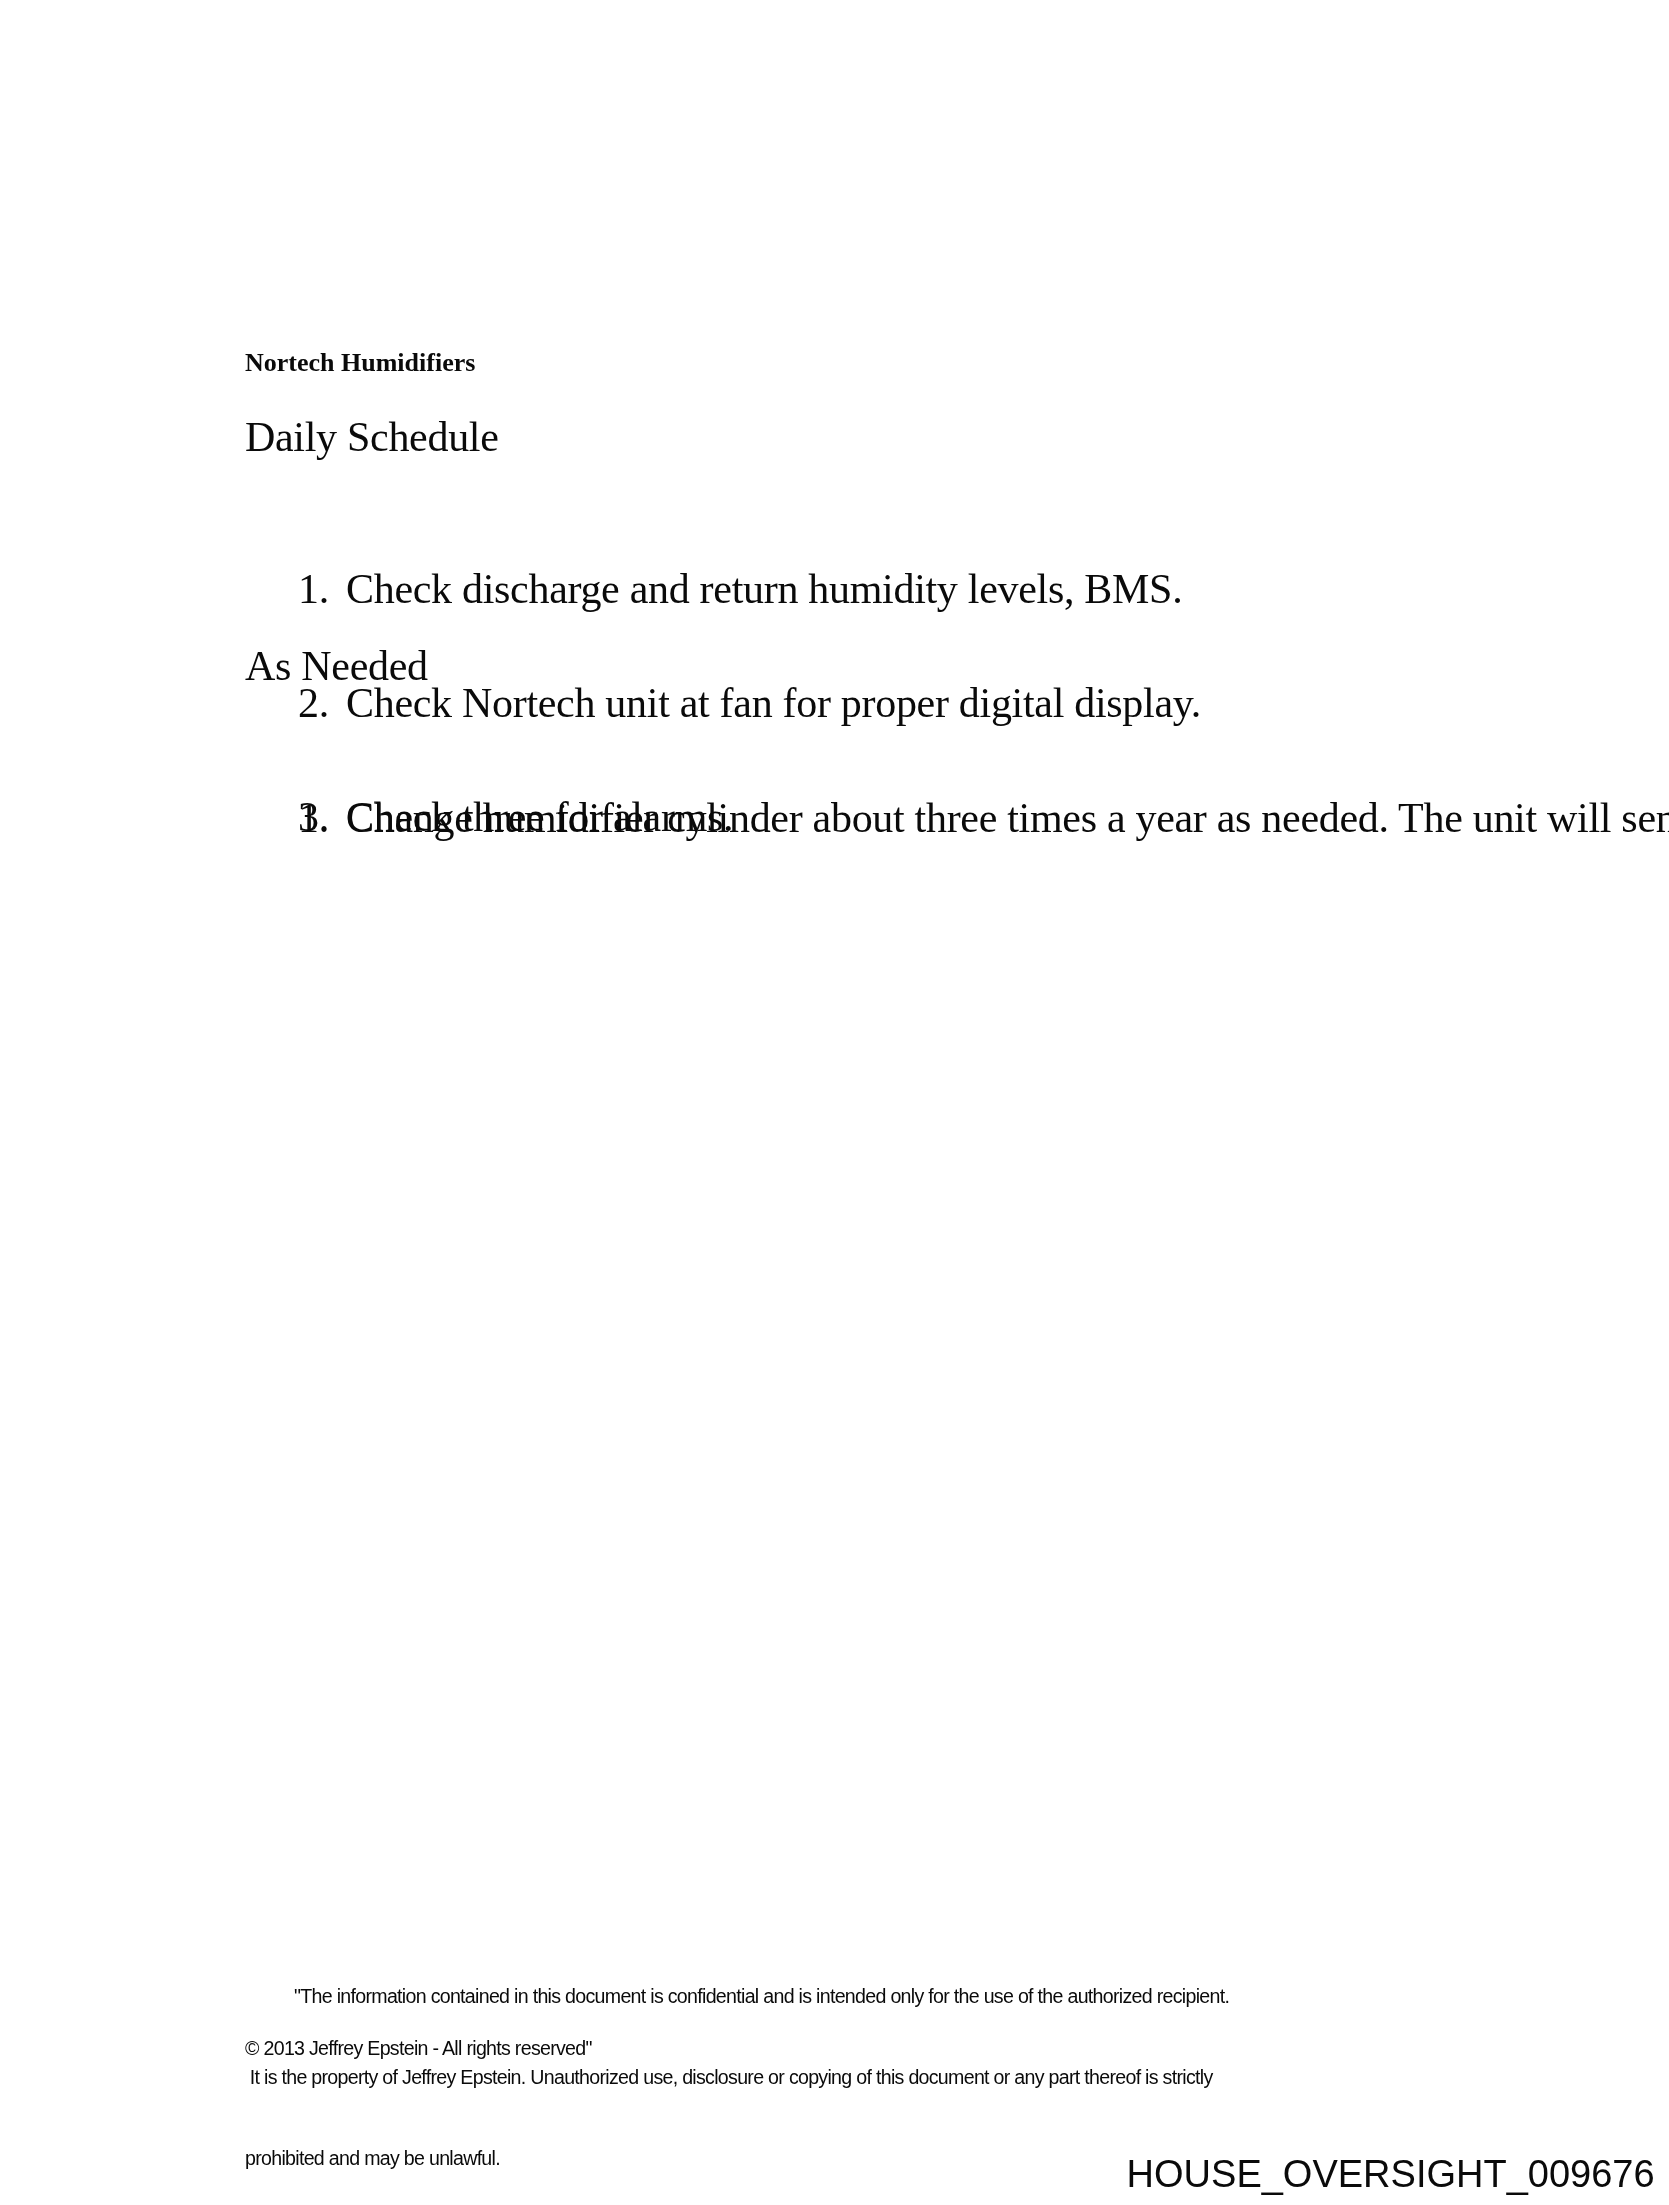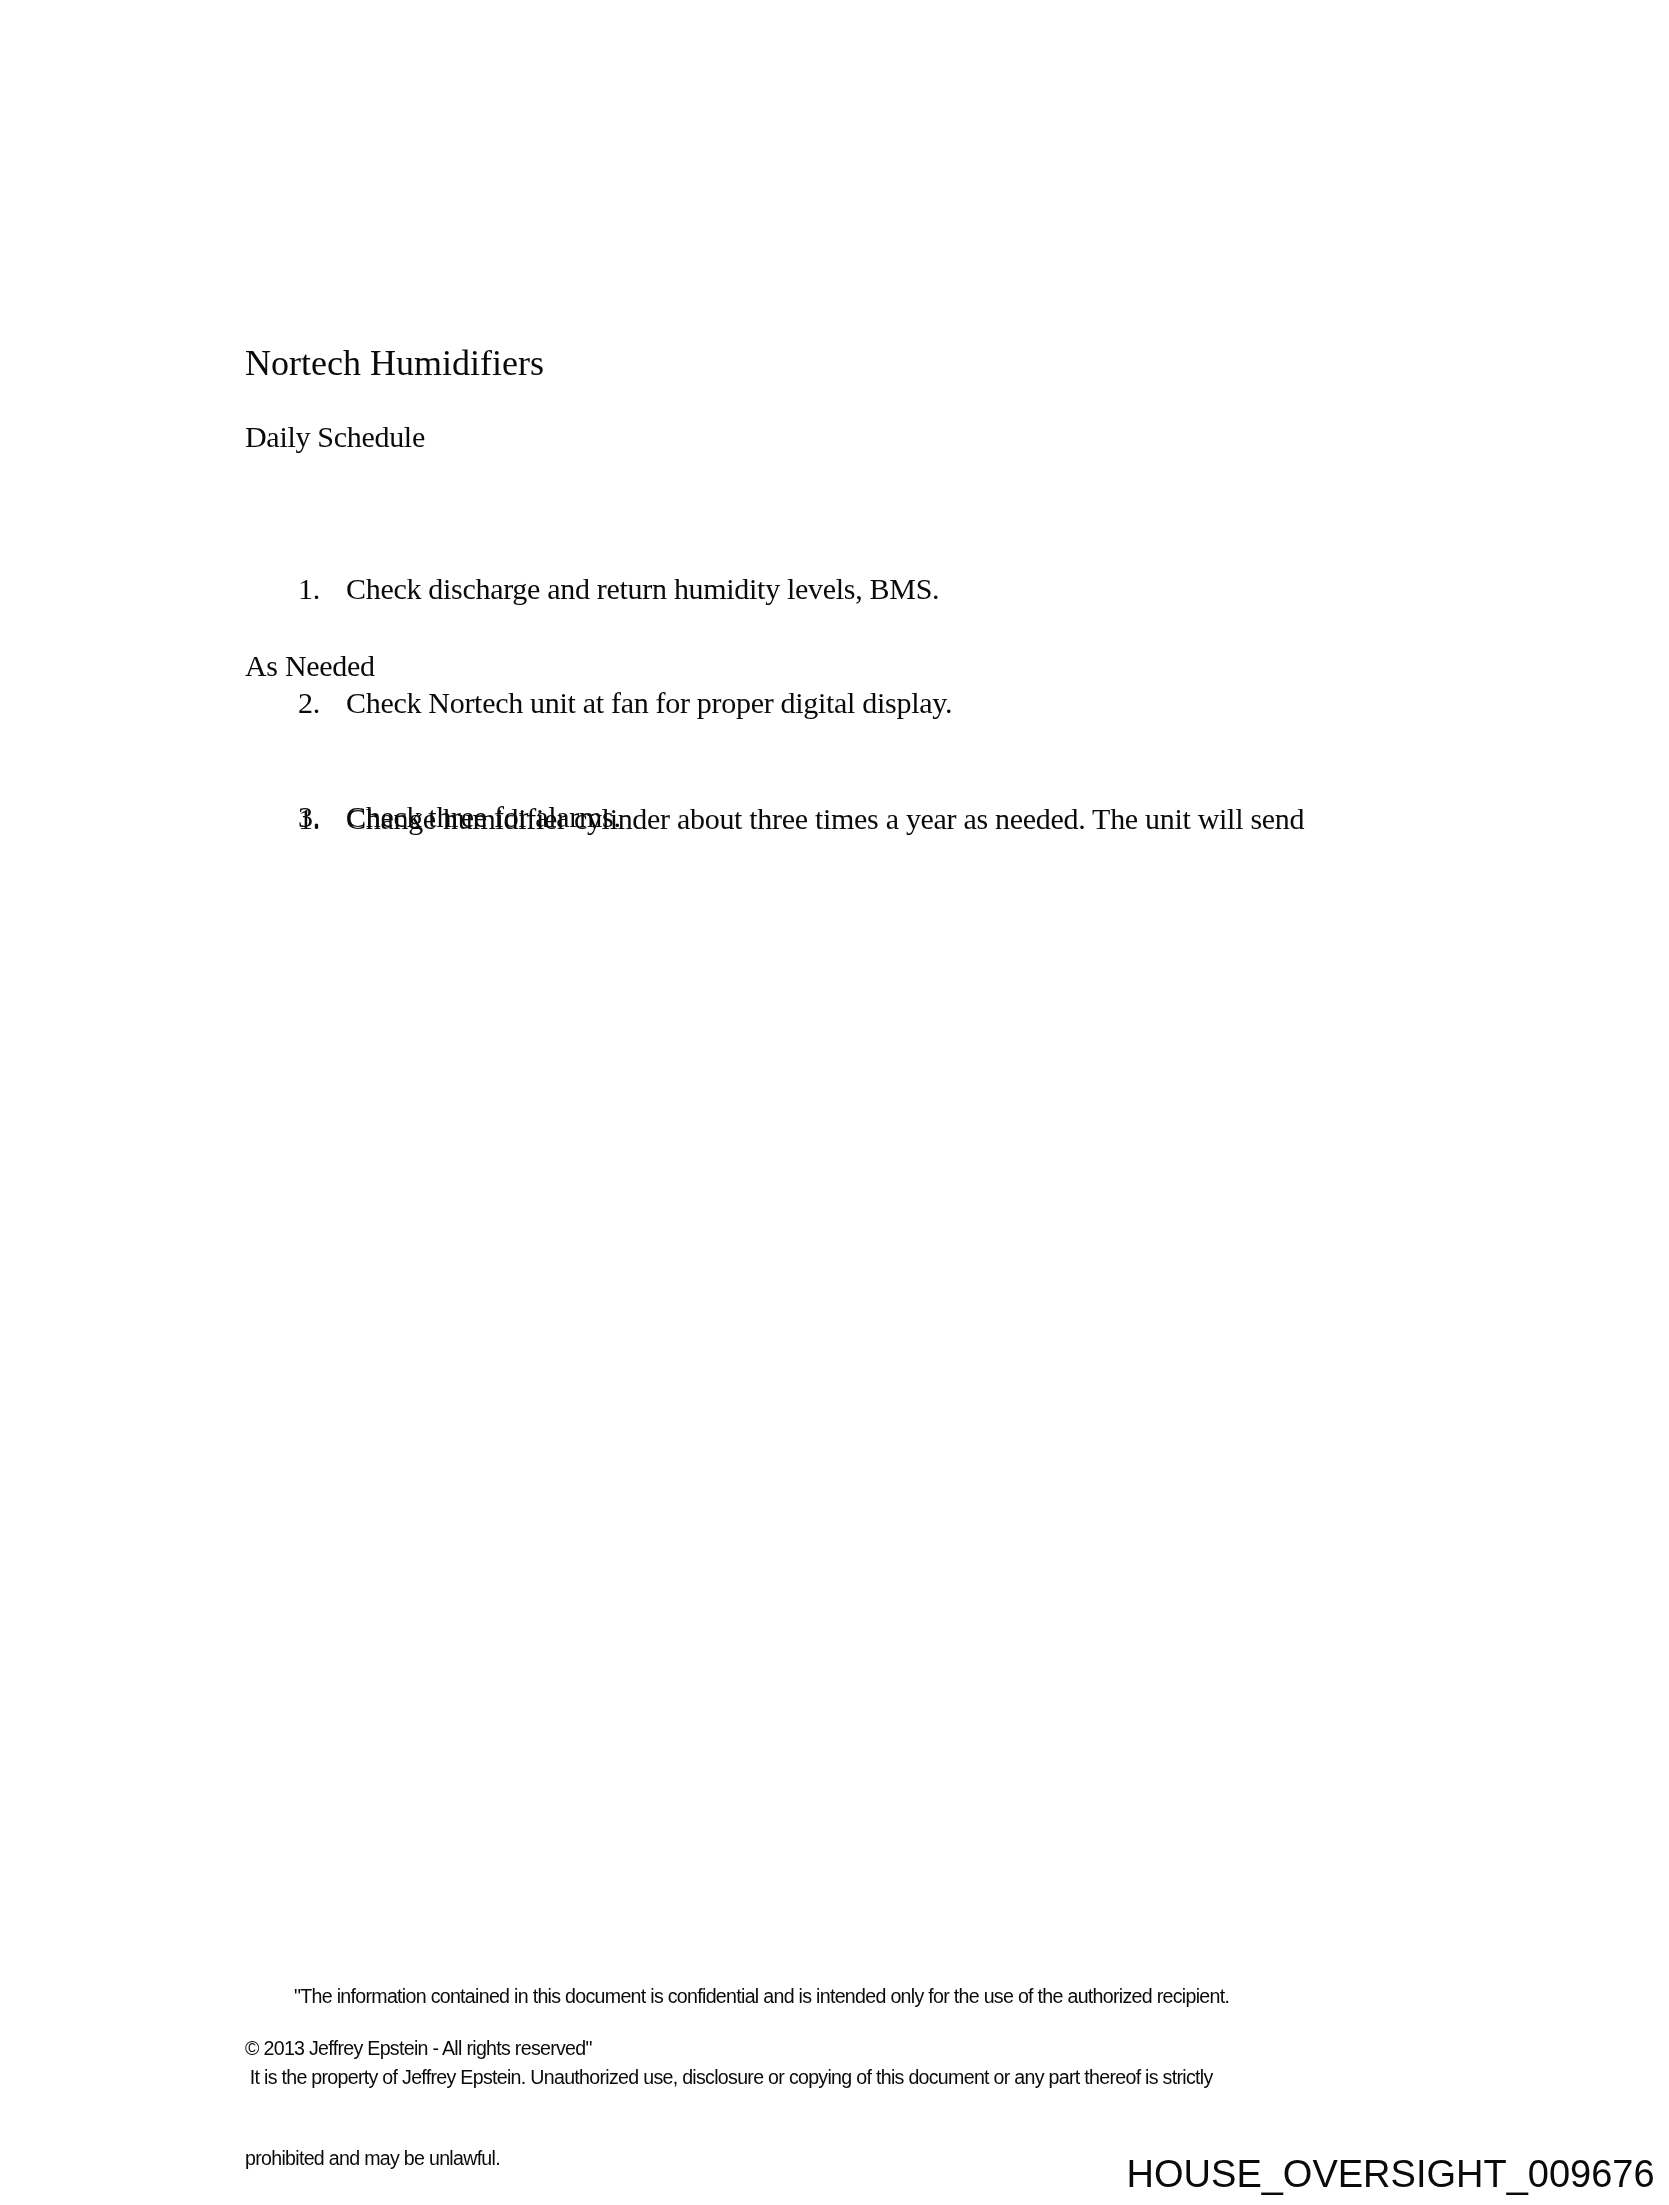--- a/index.html
+++ b/index.html
@@ -12,33 +12,33 @@
     width: 1669px;
     height: 2205px;
     background: #ffffff;
     color: #0a0a0a;
     overflow: hidden;
   }
 
   
   .serif {
     font-family: "Liberation Serif", "DejaVu Serif", serif;
-    font-size: 30px;
+    font-size: 42px;
     line-height: 38px;
     color: #0a0a0a;
     letter-spacing: -0.3px;
     white-space: pre;
   }
 
   #doc-title {
     position: absolute;
     left: 245px;
     top: 344px;
-    font-weight: normal;
-    font-size: 36px;
+    font-weight: bold;
+    font-size: 26px;
     letter-spacing: 0;
   }
 
   #heading-daily {
     position: absolute;
     left: 245px;
     top: 418px;
   }
 
   #heading-asneeded {

